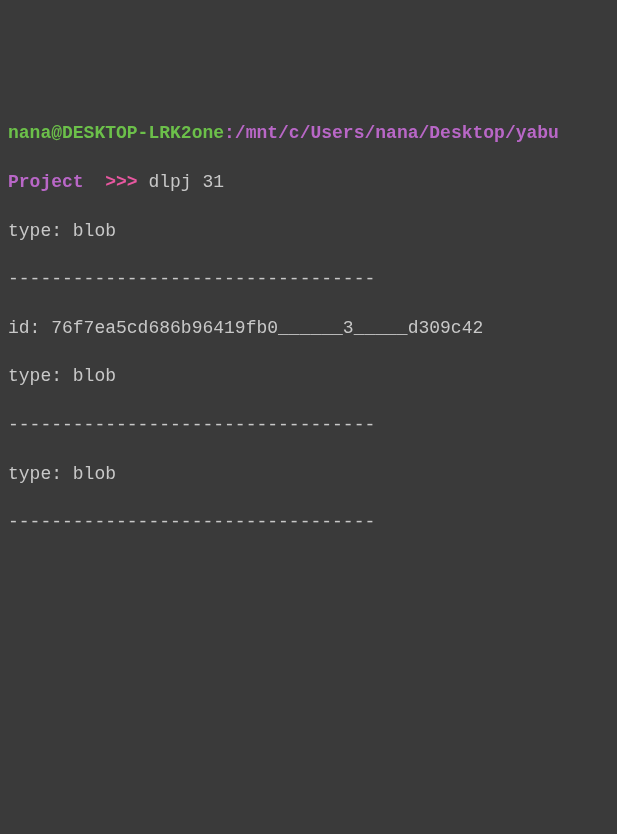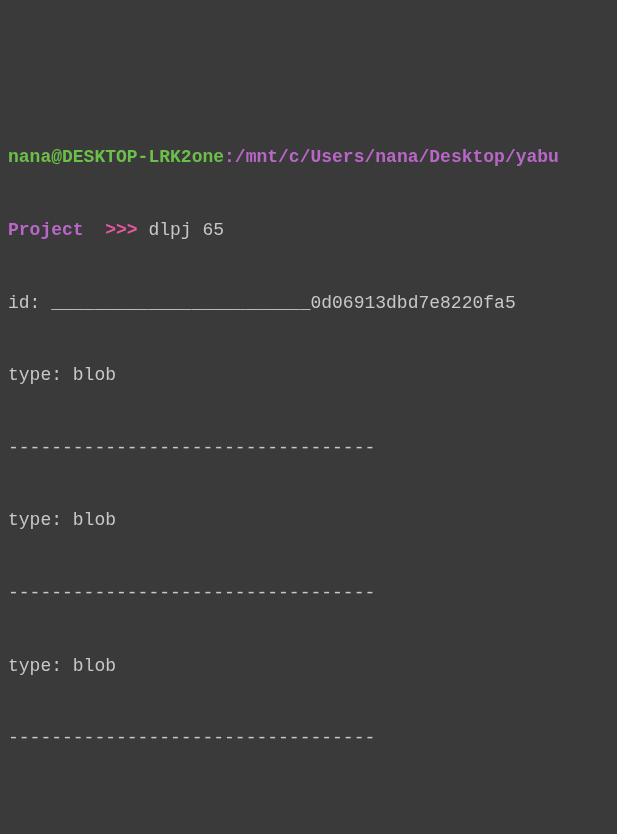--- a/index.html
+++ b/index.html
@@ -29,37 +29,36 @@
     }
     .pink {
       color: #e858a0;
       font-weight: bold;
     }
     .gray {
       color: #c8c8c8;
     }
     .line {
       display: block;
-      margin-top: 24px;
     }
     .terminal {
       position: relative;
     }
   </style>
 </head>
 <body>
 
 
 
 <div class="terminal">
 <span class="line"><span class="green">nana@DESKTOP-LRK2one</span><span class="purple">:/mnt/c/Users/nana/Desktop/yabu</span></span>
-<span class="line"><span class="purple">Project</span>  <span class="pink">&gt;&gt;&gt;</span> <span class="gray">dlpj 65</span></span>
-<span class="line gray">id: ________________________0d06913dbd7e8220fa5</span>
+<span class="line"><span class="purple">Project</span>  <span class="pink">&gt;&gt;&gt;</span> <span class="gray">dlpj 31</span></span>
 <span class="line gray">type: blob</span>
 <span class="line gray">----------------------------------</span>
+<span class="line gray">id: 76f7ea5cd686b96419fb0______3_____d309c42</span>
 <span class="line gray">type: blob</span>
 <span class="line gray">----------------------------------</span>
 <span class="line gray">type: blob</span>
 <span class="line gray">----------------------------------</span>
 
 
 
 
 
 

